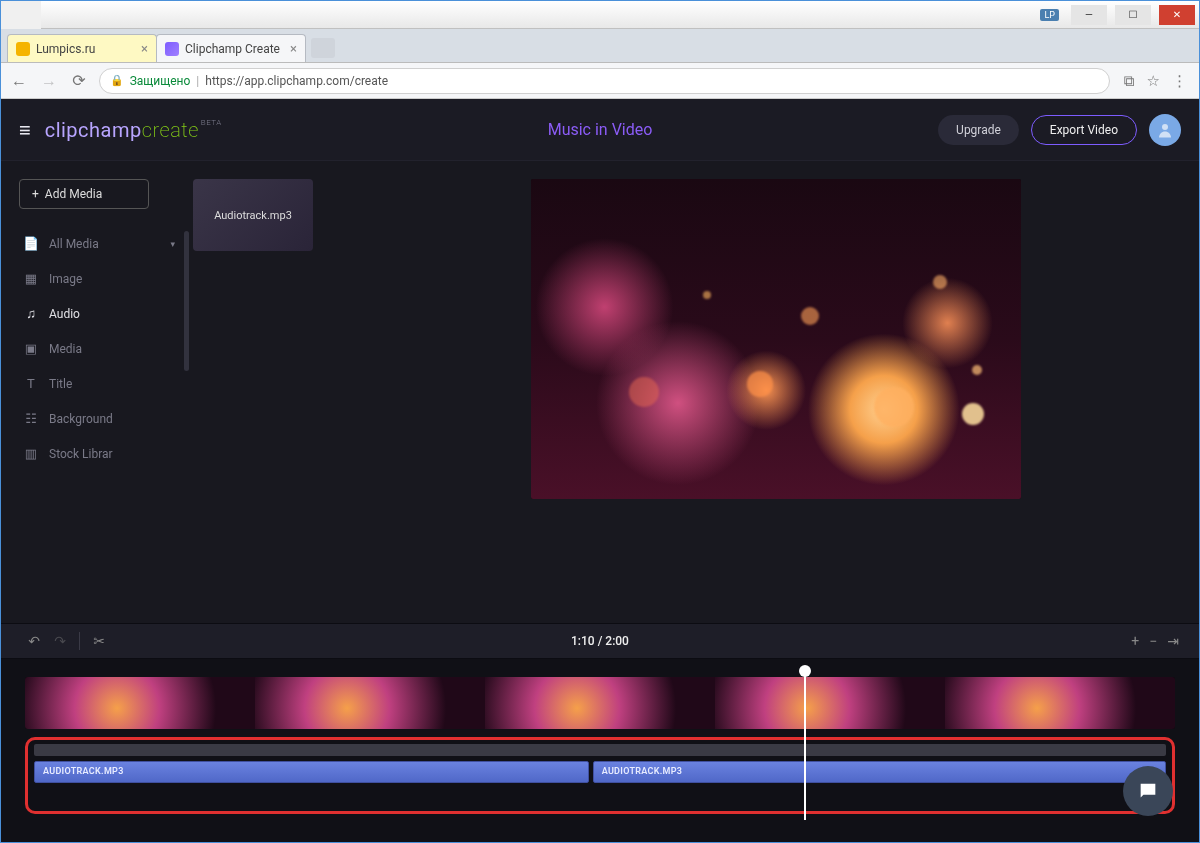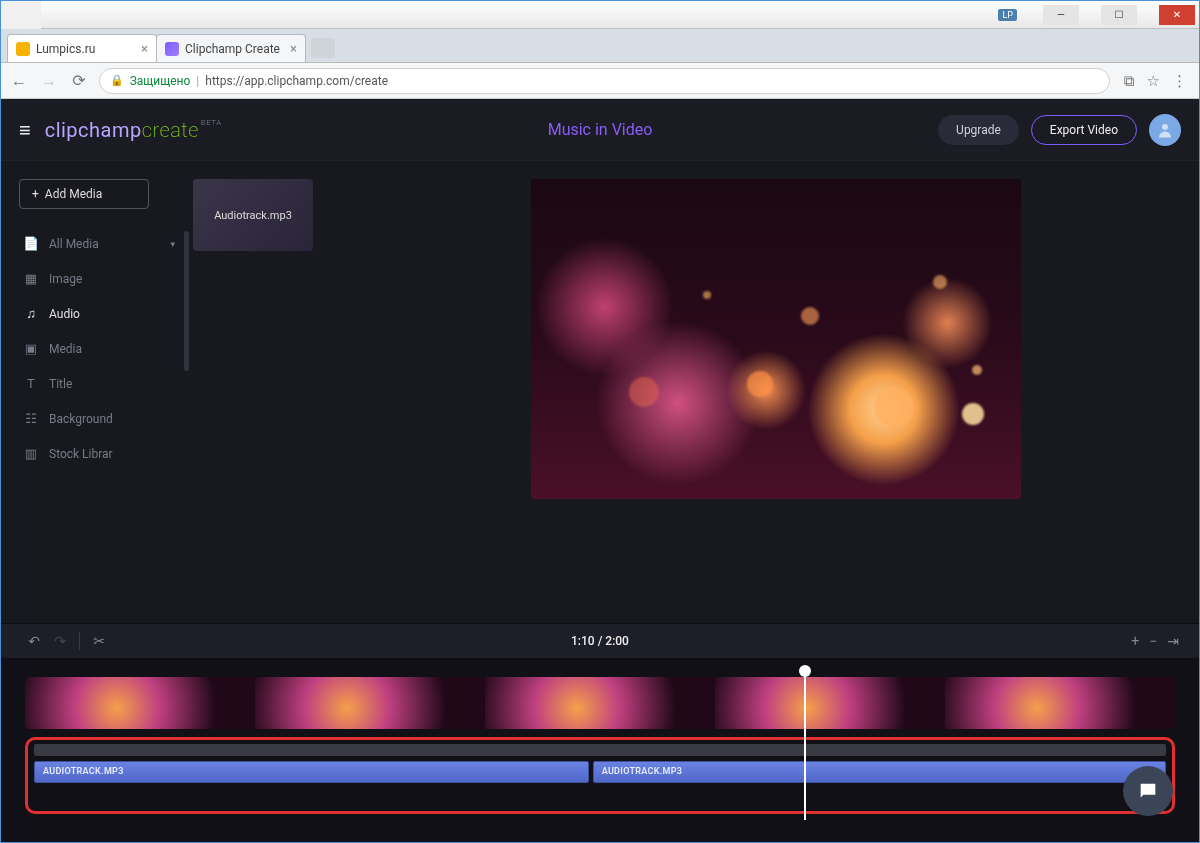--- a/index.html
+++ b/index.html
@@ -1,27 +1,27 @@
 <!DOCTYPE html>
 <html><head>
 <meta charset="utf-8">
 <style>
 * { margin: 0; padding: 0; box-sizing: border-box; font-family: -apple-system, BlinkMacSystemFont, "Segoe UI", Roboto, Arial, sans-serif; }
 body { background: #f0f0f0; width: 1200px; height: 843px; overflow: hidden; border: 1px solid #4a90d9; }
 .window-frame { width: 100%; height: 100%; display: flex; flex-direction: column; }
 
 
-.titlebar { height: 28px; background: linear-gradient(#fff,#e8e8e8); border-bottom: 1px solid #c0c0c0; display:flex; align-items:center; justify-content:flex-end; padding:0 4px; gap:22px;margin-left:40px; }
+.titlebar { height: 28px; background: linear-gradient(#fff,#e8e8e8); border-bottom: 1px solid #c0c0c0; display:flex; align-items:center; justify-content:flex-end; padding:0 4px; gap:8px;margin-left:40px; }
 .titlebar .badge { background:#4a7fb0; color:#fff; font-size:9px; padding:1px 4px; border-radius:2px; margin-right:4px; }
 .win-btn { width:36px; height:20px; display:flex; align-items:center; justify-content:center; font-size:10px; color:#333; }
 .win-min{background:#e5e5e5;} .win-max{background:#e5e5e5;} .win-close{background:#d04030;color:#fff;}
 
 
 .tabstrip { height: 34px; background:#d8dee5; display:flex; align-items:flex-end; padding-left:6px; border-bottom:1px solid #bbb; }
-.tab { height:28px; min-width:150px; max-width:180px; background:#ffffff; border:1px solid #b5bac2; border-bottom:none; border-radius:4px 4px 0 0; display:flex; align-items:center; padding:0 8px; font-size:12px; color:#444; margin-right:-1px; gap:6px; }
+.tab { height:28px; min-width:150px; max-width:180px; background:#fef9c3; border:1px solid #b5bac2; border-bottom:none; border-radius:4px 4px 0 0; display:flex; align-items:center; padding:0 8px; font-size:12px; color:#444; margin-right:-1px; gap:6px; }
 .tab.active { background:#f5f6f8;align-items:center; }
 .tab .favicon { width:14px; height:14px; border-radius:3px; }
 .fav-lump{ background:#f5b400; }
 .fav-clip{ background:linear-gradient(135deg,#7d5cff,#a080ff); }
 .tab .close-x { margin-left:auto; color:#888; font-size:13px; }
 .newtab { width:24px; height:20px; background:#cfd4db; border-radius:3px; margin-left:6px; margin-bottom:4px; }
 
 
 .addrbar { height:36px; background:#f5f6f8; border-bottom:1px solid #ccc; display:flex; align-items:center; padding:0 8px; gap:10px; }
 .nav-icon { color:#777; font-size:16px; width:20px; text-align:center; }

